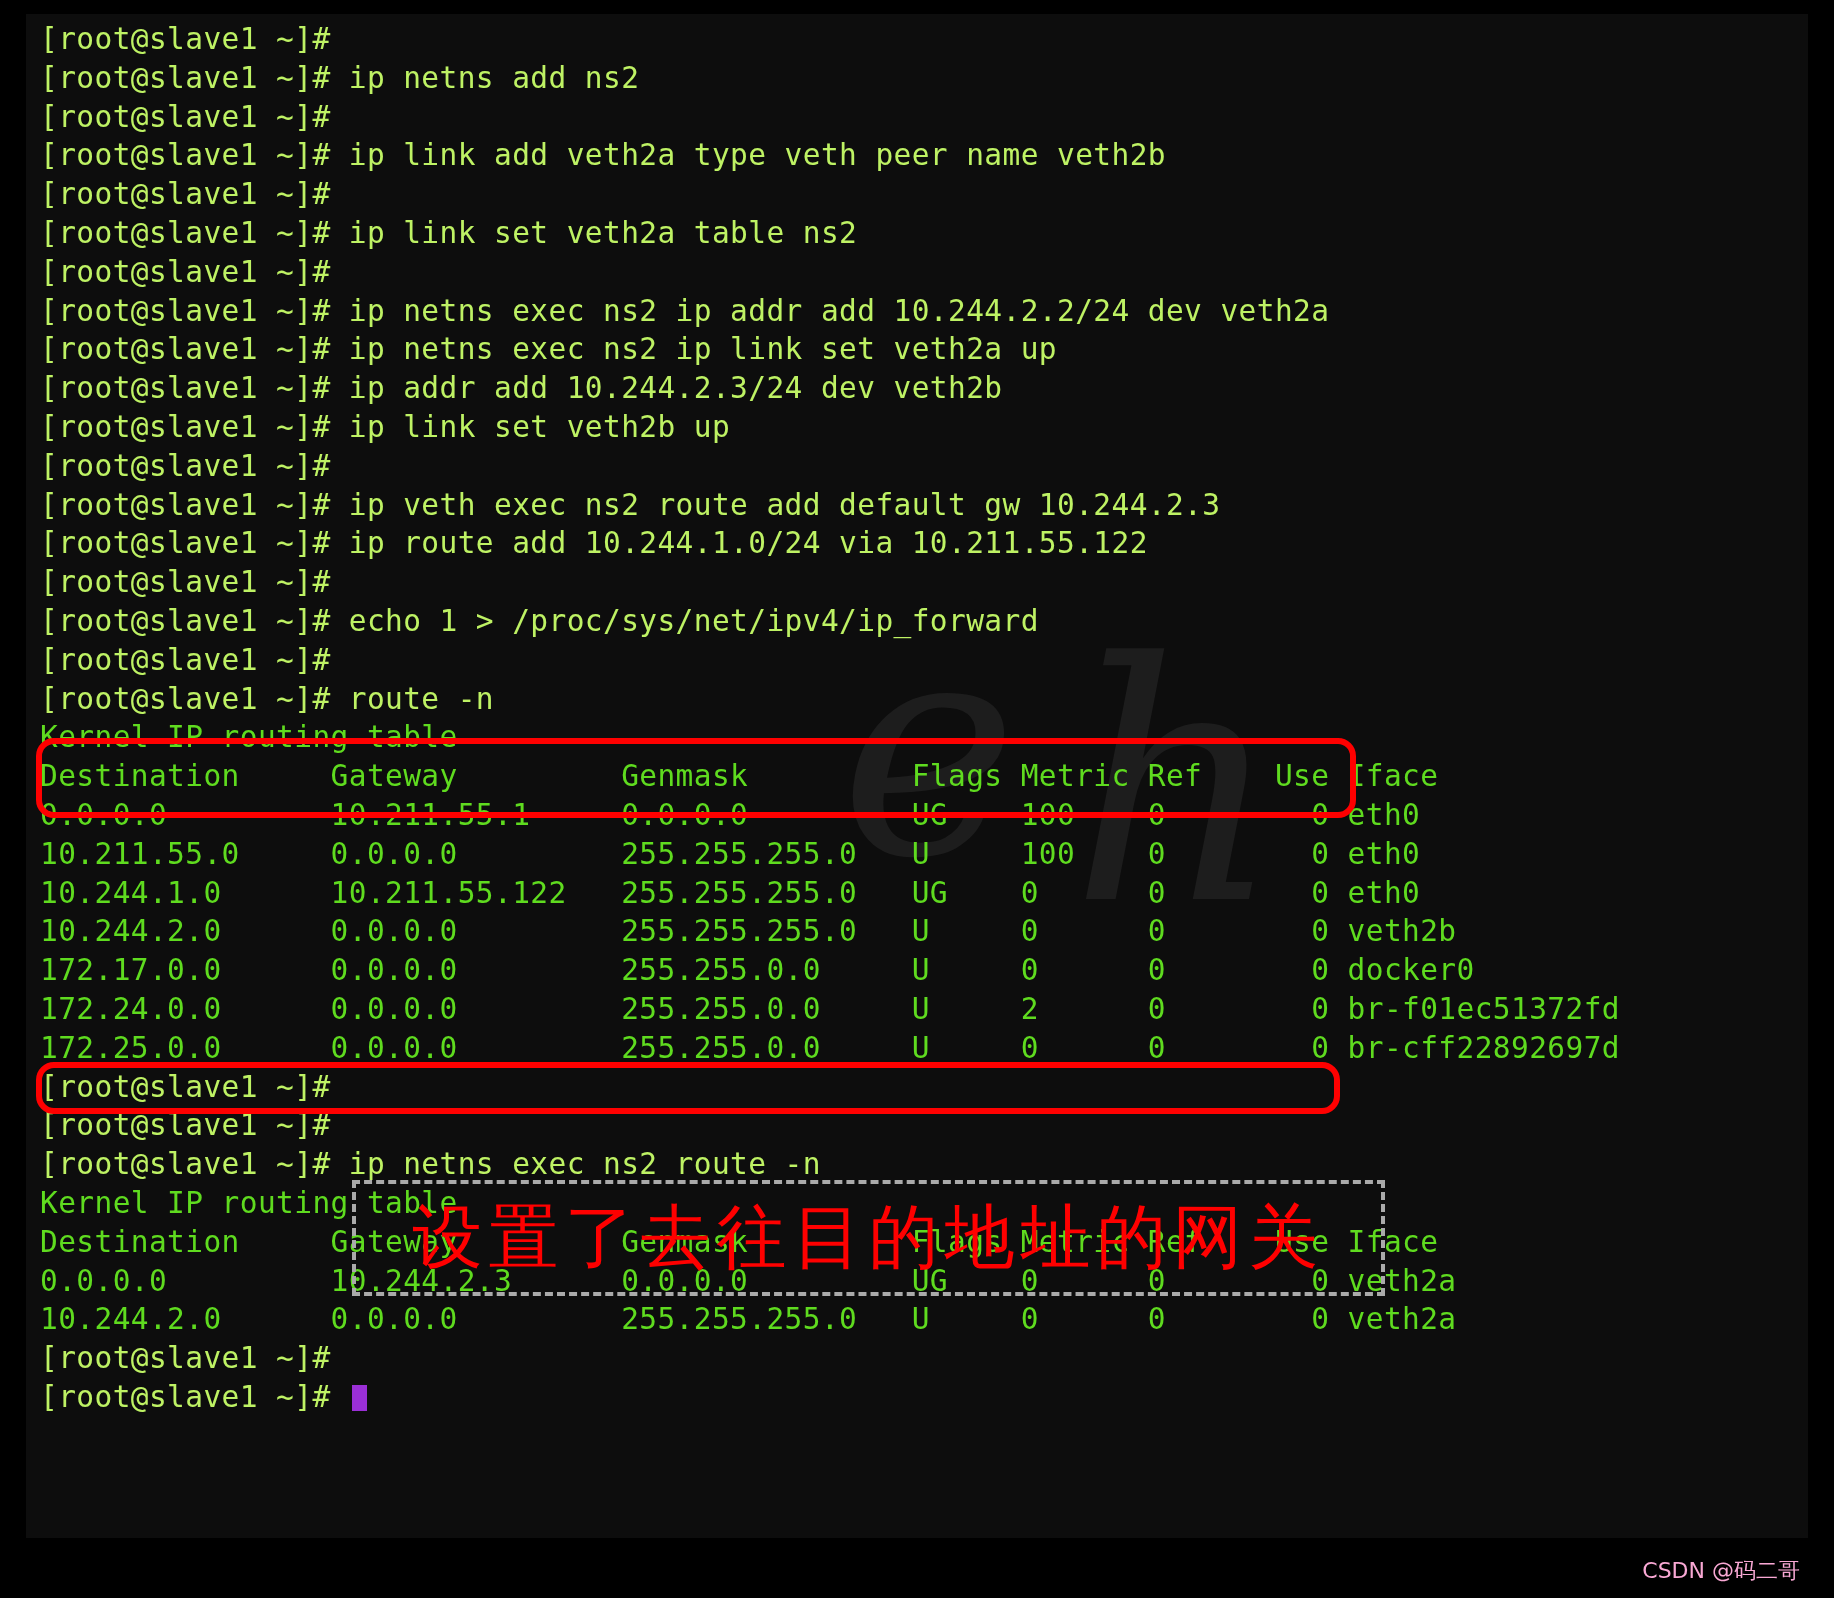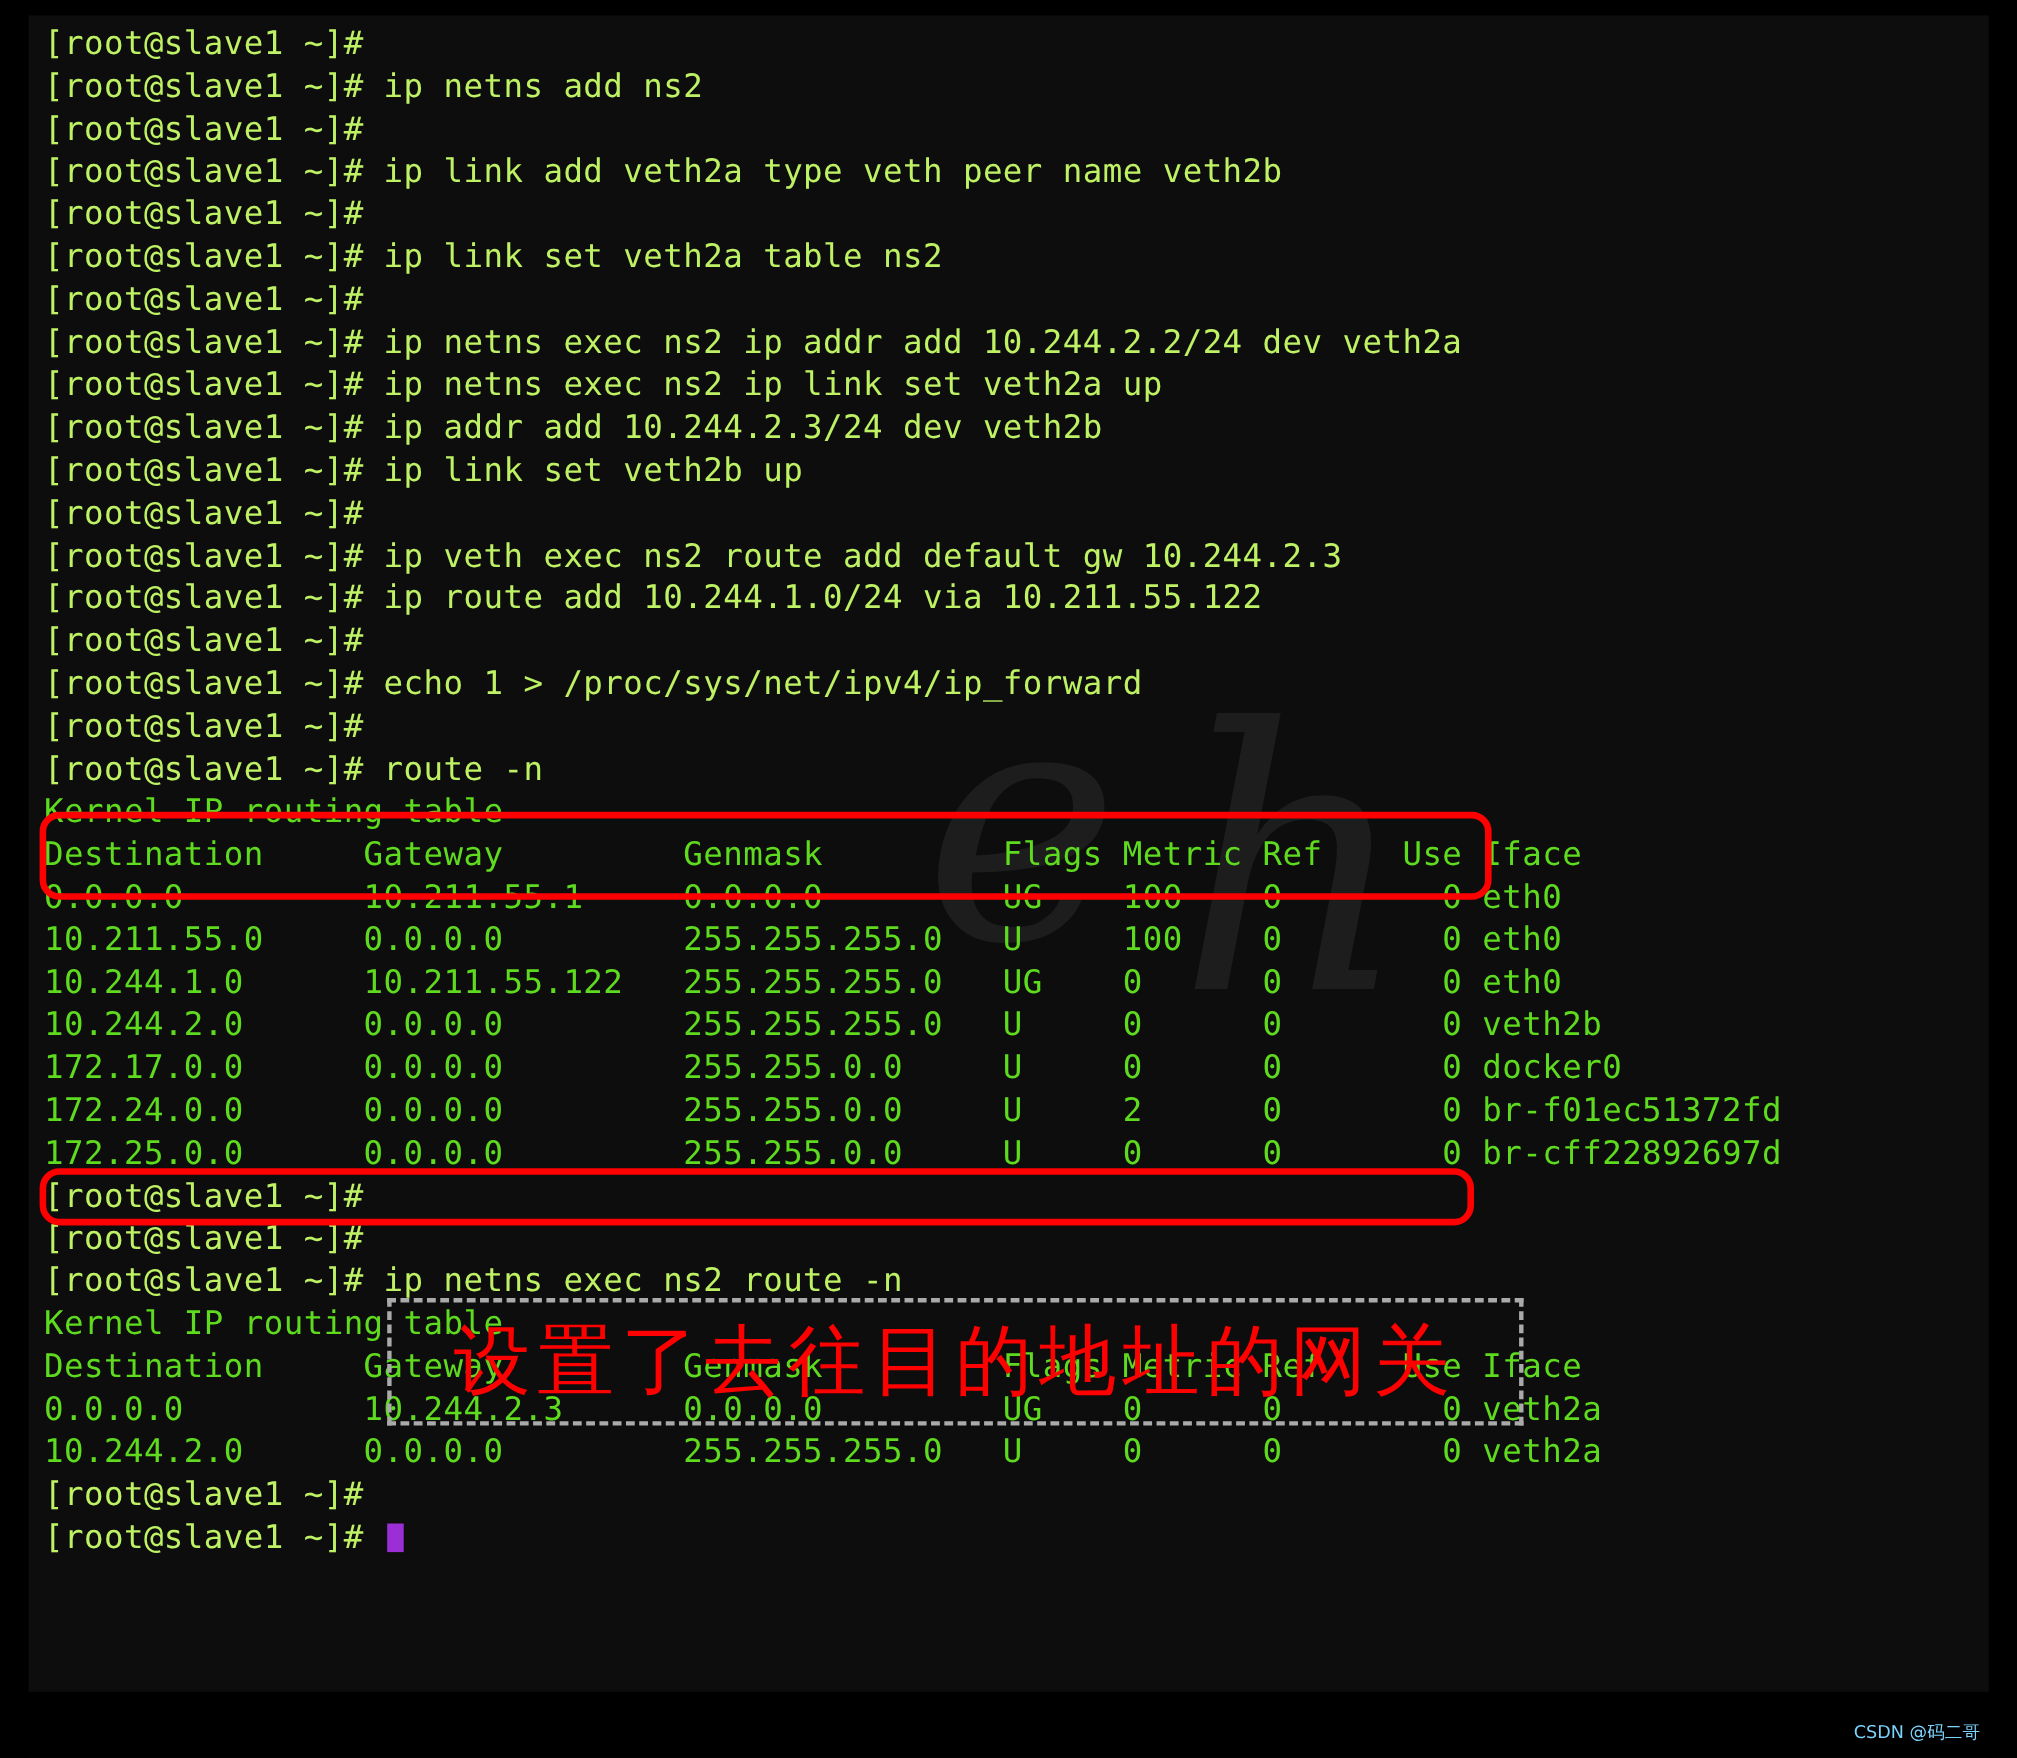--- a/index.html
+++ b/index.html
@@ -123,23 +123,23 @@
     font-size: 70px;
     font-weight: normal;
     letter-spacing: 6px;
     white-space: nowrap;
   }
 
   #csdn-watermark {
     position: absolute;
     right: 34px;
     bottom: 12px;
-    color: #7dd3fc;
+    color: #f9a8d4;
     font-family: "DejaVu Sans", "Liberation Sans", sans-serif;
-    font-size: 16px;
+    font-size: 22px;
     z-index: 7;
   }
 </style>
 </head>
 <body>
 
 <div id="screen">
 
   <div class="wm-blob" style="left:840px; top:600px;">e</div>
   <div class="wm-blob" style="left:1070px; top:620px; font-size:330px;">h</div>

